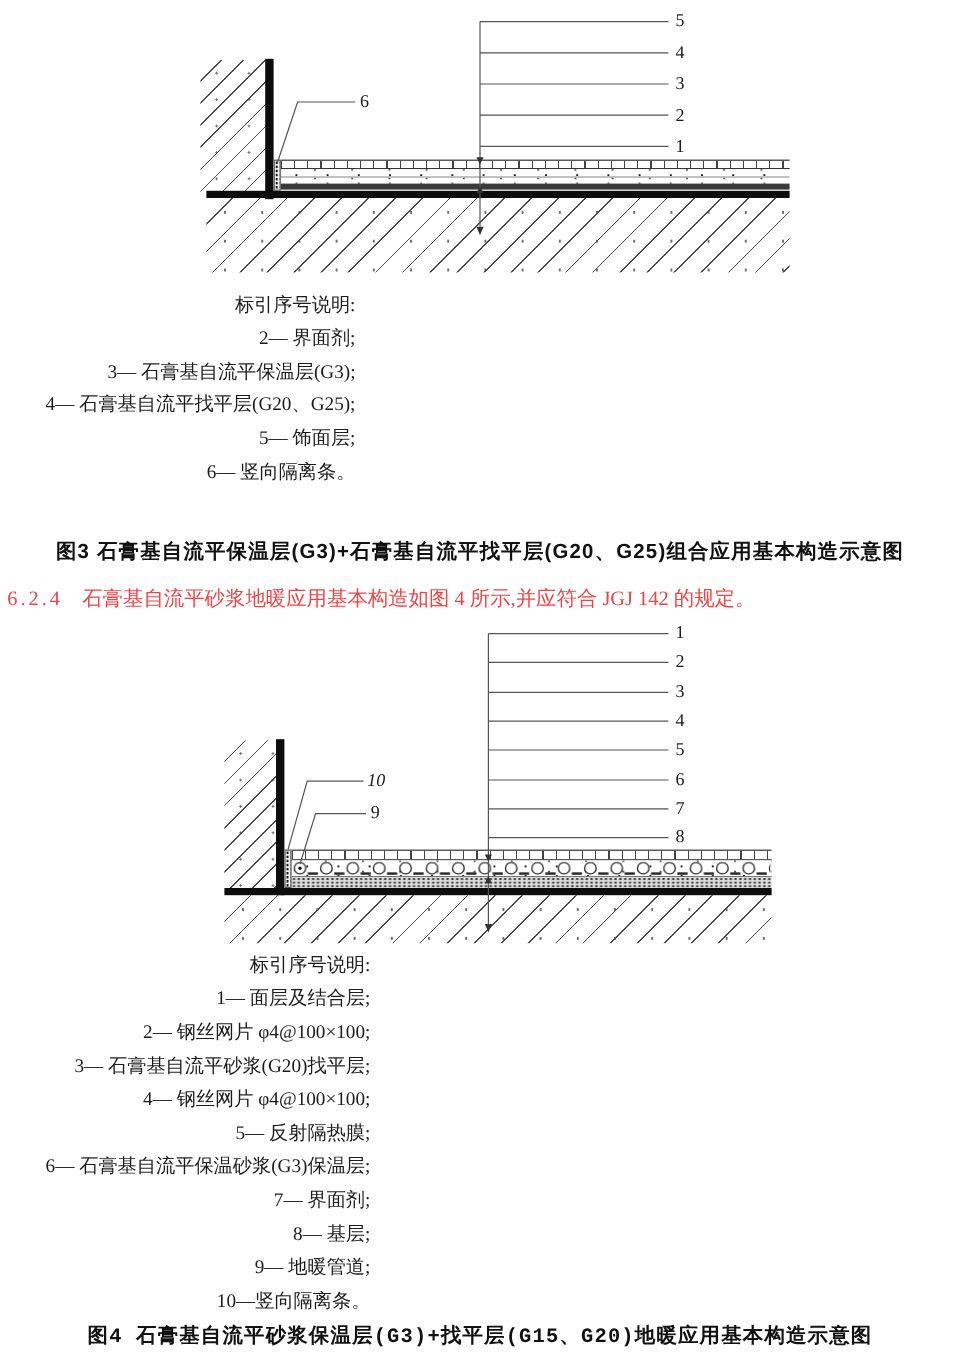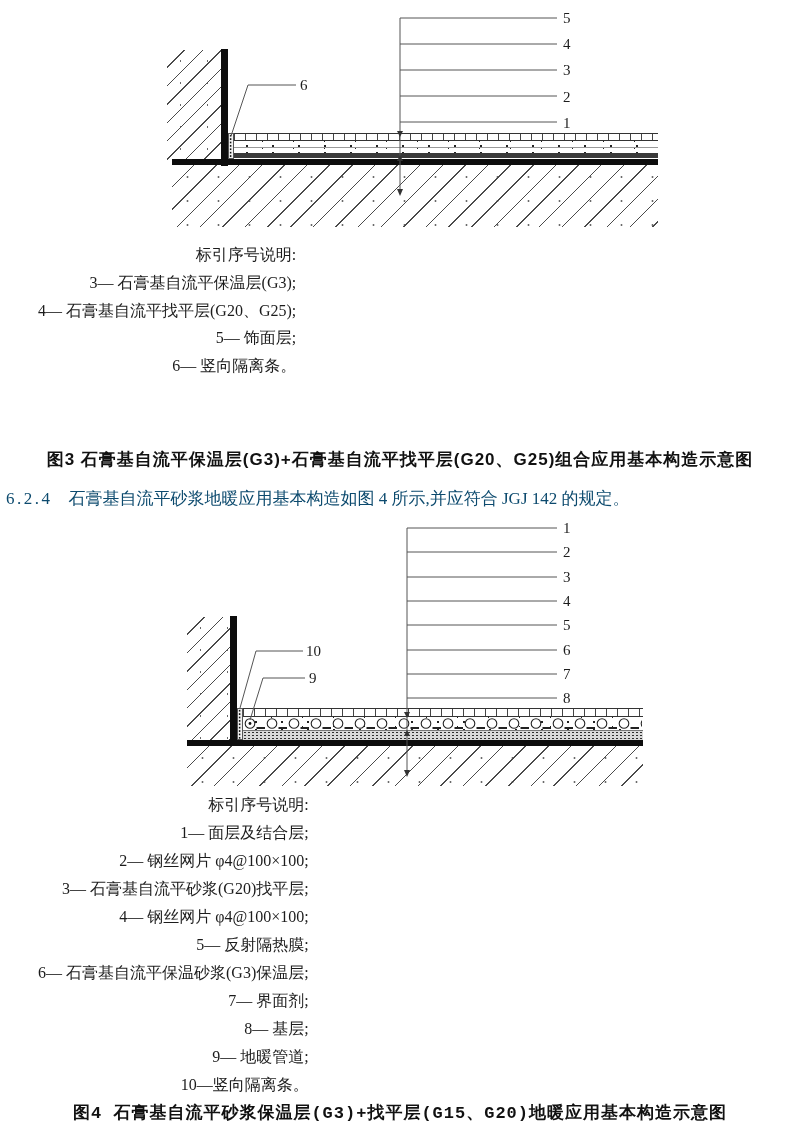--- a/index.html
+++ b/index.html
@@ -52,21 +52,21 @@
   
   .legend{font-size:16px;color:#1c1c1c;}
   .legend .line{height:28px;line-height:28px;white-space:nowrap;text-align:right;}
   .legend3 .line{height:27.8px;line-height:27.8px;}
   .caption{
     left:0;width:800px;text-align:center;
     font-family:"Liberation Sans","DejaVu Sans",sans-serif;
     font-weight:bold;font-size:17px;letter-spacing:1px;color:#111;
     white-space:nowrap;
   }
-  .clause{font-size:17px;white-space:nowrap;color:#0c4a6e;}
+  .clause{font-size:17px;white-space:nowrap;color:#ef4444;}
   .clause .num{letter-spacing:2.5px;margin-right:16px;}
   .callout-num{
     font-size:15px;color:#1c1c1c;line-height:18px;text-align:left;
     font-family:"Liberation Serif","DejaVu Serif",serif;
   }
   svg.overlay{position:absolute;left:0;top:0;pointer-events:none;z-index:3;}
   .lyr{z-index:1;}
   .strip-z{z-index:2;}
   .lbl{z-index:4;}
 </style>
@@ -92,20 +92,21 @@
   <span class="abs lbl callout-num" style="left:563px;top:9px;">5</span>
   <span class="abs lbl callout-num" style="left:563px;top:35px;">4</span>
   <span class="abs lbl callout-num" style="left:563px;top:61px;">3</span>
   <span class="abs lbl callout-num" style="left:563px;top:88px;">2</span>
   <span class="abs lbl callout-num" style="left:563px;top:114px;">1</span>
   <span class="abs lbl callout-num" style="left:300px;top:76px;">6</span>
 </div>
 
 <div class="abs legend legend3" style="left:38px;top:241px;">
   <div class="line">标引序号说明:</div>
+  <div class="line">2— 界面剂;</div>
   <div class="line">3— 石膏基自流平保温层(G3);</div>
   <div class="line">4— 石膏基自流平找平层(G20、G25);</div>
   <div class="line">5— 饰面层;</div>
   <div class="line">6— 竖向隔离条。</div>
 </div>
 
 <div class="abs caption" style="top:448px;">图3  石膏基自流平保温层(G3)+石膏基自流平找平层(G20、G25)组合应用基本构造示意图</div>
 
 <div class="abs clause" style="left:6px;top:487px;">
   <span class="num">6.2.4</span><span>石膏基自流平砂浆地暖应用基本构造如图 4 所示,并应符合 JGJ 142 的规定。</span>
@@ -127,21 +128,21 @@
   <div class="abs lyr hatch-slab" style="left:187px;top:236px;width:456px;height:40px;"></div>
 
   <span class="abs lbl callout-num" style="left:563px;top:9px;">1</span>
   <span class="abs lbl callout-num" style="left:563px;top:33px;">2</span>
   <span class="abs lbl callout-num" style="left:563px;top:58px;">3</span>
   <span class="abs lbl callout-num" style="left:563px;top:82px;">4</span>
   <span class="abs lbl callout-num" style="left:563px;top:106px;">5</span>
   <span class="abs lbl callout-num" style="left:563px;top:131px;">6</span>
   <span class="abs lbl callout-num" style="left:563px;top:155px;">7</span>
   <span class="abs lbl callout-num" style="left:563px;top:179px;">8</span>
-  <span class="abs lbl callout-num" style="left:306px;top:132px;">10</span>
+  <span class="abs lbl callout-num" style="left:306px;top:132px;font-style:italic;">10</span>
   <span class="abs lbl callout-num" style="left:309px;top:159px;">9</span>
 </div>
 
 <div class="abs legend" style="left:38px;top:791px;">
   <div class="line">标引序号说明:</div>
   <div class="line">1— 面层及结合层;</div>
   <div class="line">2— 钢丝网片 φ4@100×100;</div>
   <div class="line">3— 石膏基自流平砂浆(G20)找平层;</div>
   <div class="line">4— 钢丝网片 φ4@100×100;</div>
   <div class="line">5— 反射隔热膜;</div>

